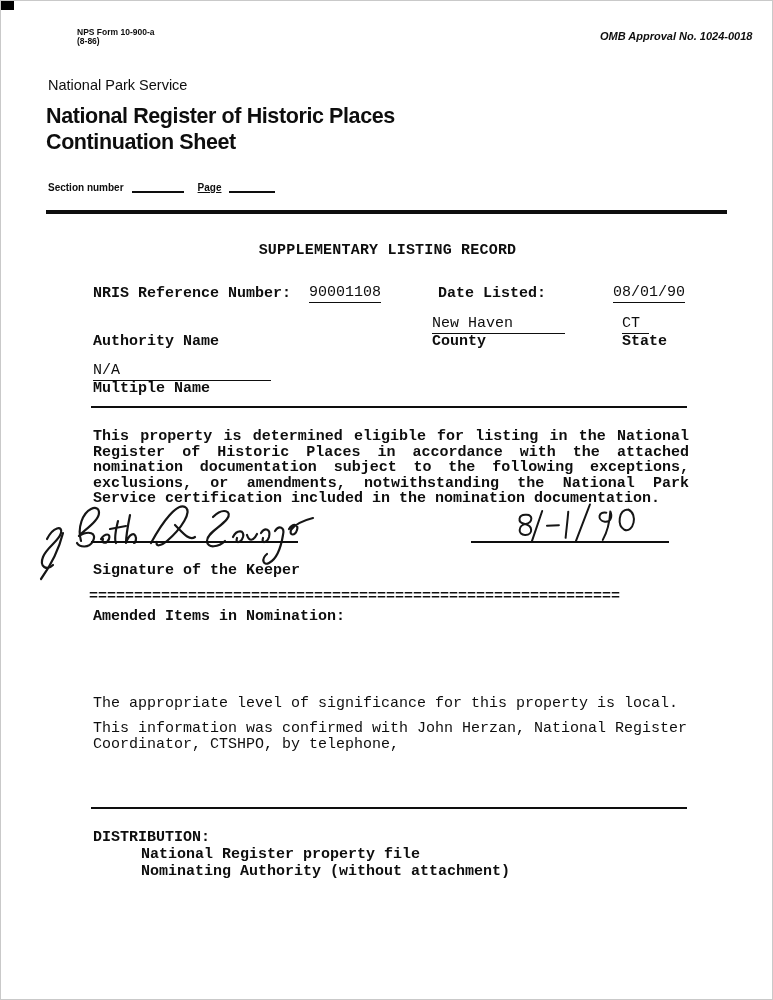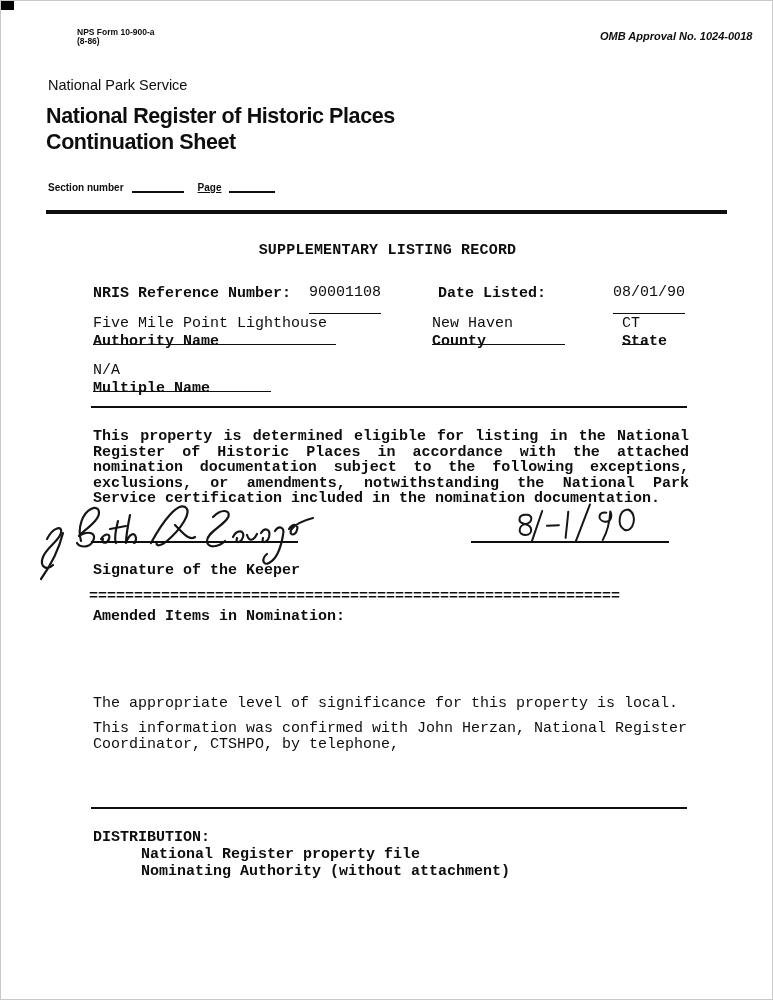--- a/index.html
+++ b/index.html
@@ -12,21 +12,21 @@
   .mono{font-family:"Liberation Mono","DejaVu Sans Mono",monospace;font-size:15px;line-height:16px;margin-top:18px;}
   .b{font-weight:bold;}
   .tiny{font-size:8.5px;line-height:9.5px;font-weight:bold;letter-spacing:0px;padding-left:28px;}
   .omb{font-size:11px;font-style:italic;font-weight:bold;}
   .dept{font-size:14.5px;font-weight:bold;letter-spacing:-0.2px;}
   .agency{font-size:14.5px;}
   .doctitle{font-size:21.5px;font-weight:bold;line-height:26px;letter-spacing:-0.4px;}
   .secrow{font-size:10px;font-weight:bold;display:flex;align-items:flex-end;gap:8px;}
   .blank{display:inline-block;border-bottom:2px solid #0e0e0e;height:13px;}
   .rule{position:absolute;background:#0e0e0e;}
-  .uval{display:inline-block;border-bottom:1.6px solid #0e0e0e;padding-bottom:12px;white-space:pre;}
+  .uval{display:inline-block;border-bottom:1.6px solid #0e0e0e;padding-bottom:1px;white-space:pre;}
   .just{text-align:justify;}
   .center{text-align:center;}
   .hw{stroke:#161616;fill:none;stroke-linecap:round;stroke-linejoin:round;}
   .artifact{position:absolute;background:#000;}
 </style>
 </head>
 <body>
 
 <div class="page">
 
@@ -50,21 +50,20 @@
 
   <div class="rule" style="left:45px;top:209px;width:681px;height:3.5px;"></div>
 
   <div class="abs mono b center" style="left:0;top:224px;width:773px;letter-spacing:0.2px;">SUPPLEMENTARY LISTING RECORD</div>
 
   <div class="abs mono b" style="left:92px;top:267px;">NRIS Reference Number:</div>
   <div class="abs mono uval" style="left:308px;top:266px;">90001108</div>
   <div class="abs mono b" style="left:437px;top:267px;">Date Listed:</div>
   <div class="abs mono uval" style="left:612px;top:266px;">08/01/90</div>
 
-  <div class="abs mono uval" style="left:92px;top:297px;width:243px;">Five Mile Point Lighthouse</div>
   <div class="abs mono uval" style="left:431px;top:297px;width:133px;">New Haven</div>
   <div class="abs mono uval" style="left:621px;top:297px;width:27px;">CT</div>
   <div class="abs mono b" style="left:92px;top:315px;">Authority Name</div>
   <div class="abs mono b" style="left:431px;top:315px;">County</div>
   <div class="abs mono b" style="left:621px;top:315px;">State</div>
 
   <div class="abs mono uval" style="left:92px;top:344px;width:178px;">N/A</div>
   <div class="abs mono b" style="left:92px;top:362px;">Multiple Name</div>
 
   <div class="rule" style="left:90px;top:405px;width:596px;height:2px;"></div>

